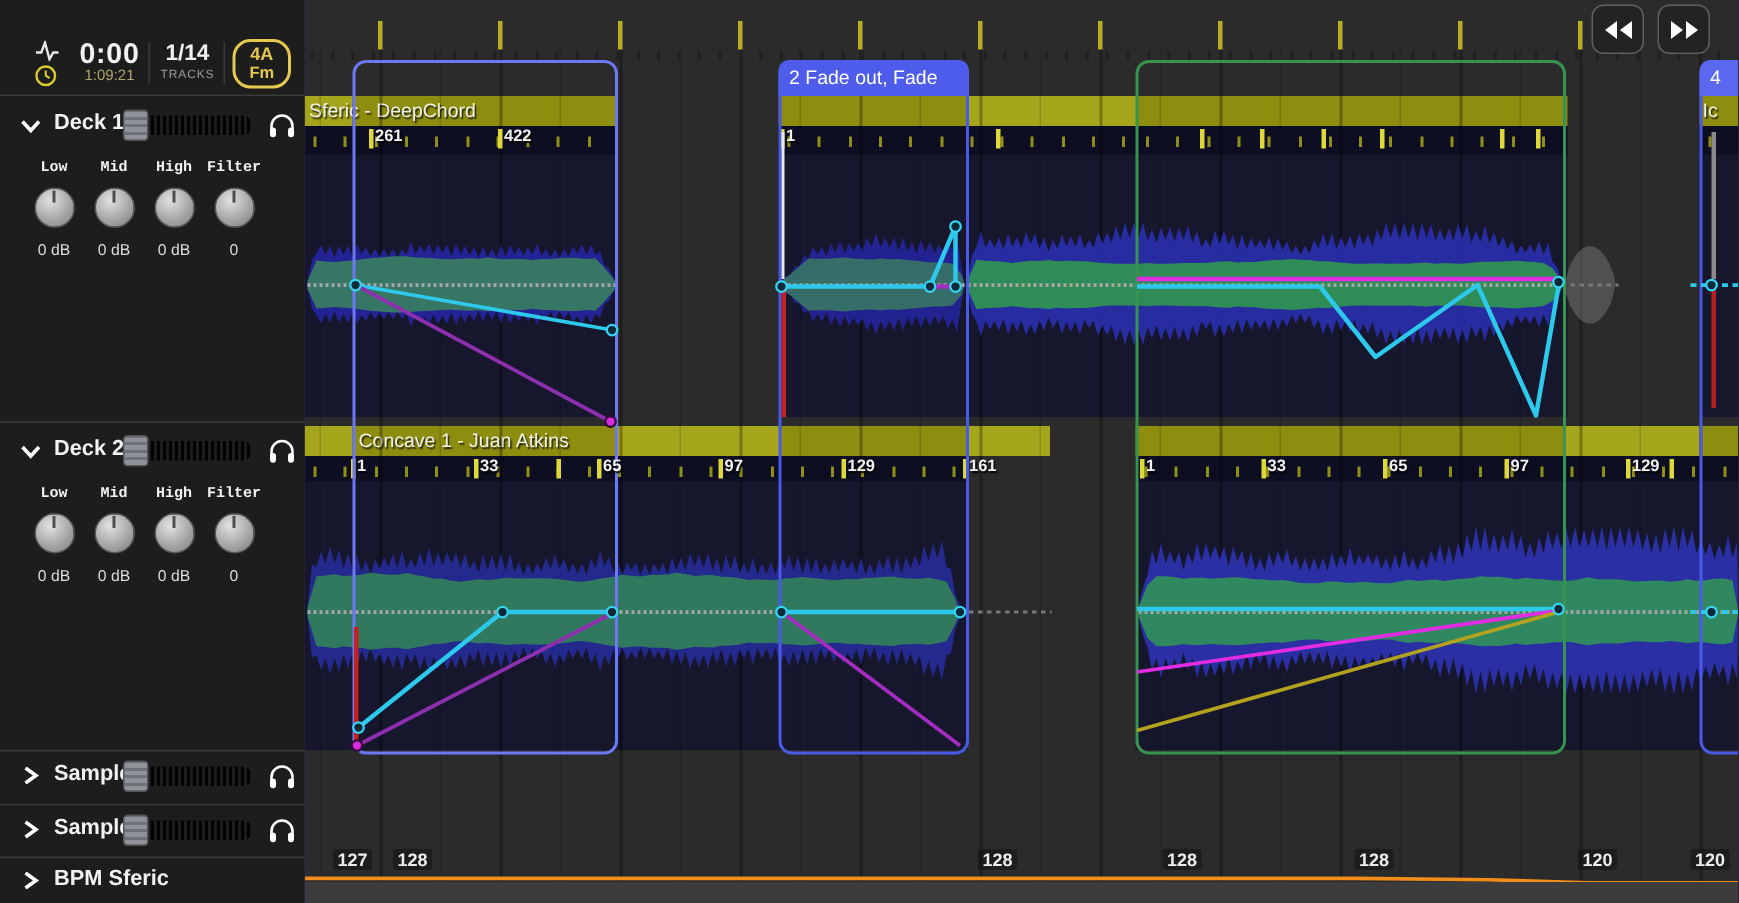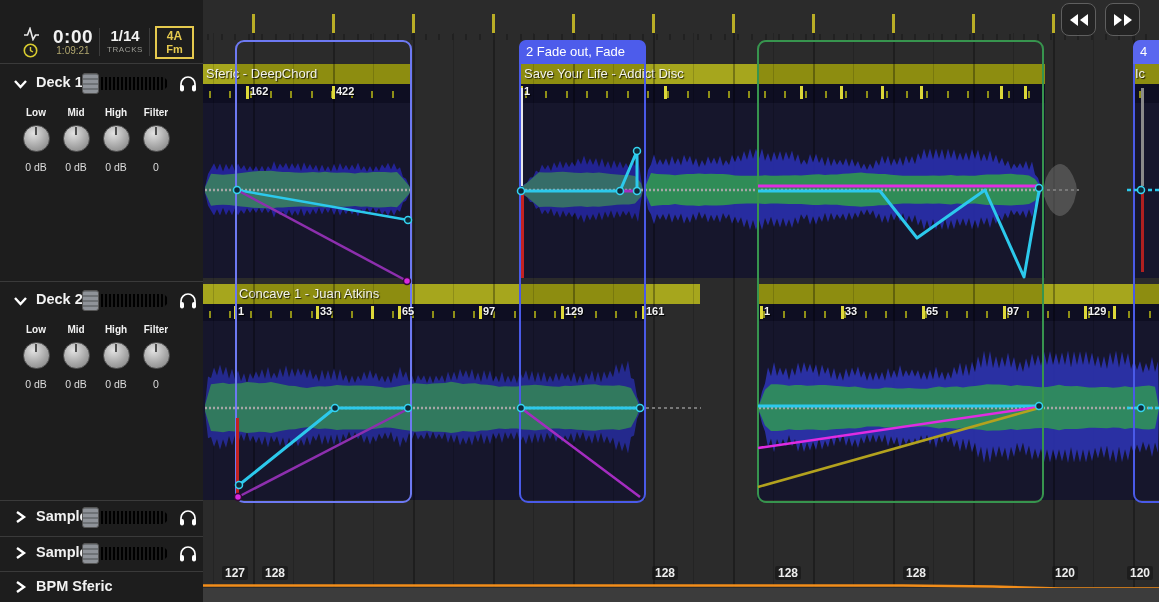--- a/index.html
+++ b/index.html
@@ -14,36 +14,36 @@
   .vsep { position:absolute; width:1px; background:#3c3c3c; }
   #elapsed { position:absolute; left:44px; top:26px; width:58px; text-align:center;
     color:#f2f2f2; font-size:19px; font-weight:bold; letter-spacing:.5px; }
   #total { position:absolute; left:44px; top:45px; width:58px; text-align:center;
     color:#b0a66e; font-size:10px; }
   #trackpos { position:absolute; left:103px; top:27px; width:44px; text-align:center;
     color:#f2f2f2; font-size:15px; font-weight:bold; }
   #trackslbl { position:absolute; left:101px; top:45px; width:48px; text-align:center;
     color:#9d9d96; font-size:8px; letter-spacing:.6px; }
   .key-badge { position:absolute; left:155px; top:26px; width:39px; height:33px;
-    border:2px solid #e5c94e; border-radius:0; color:#e5c94e; text-align:center;
+    border:2px solid #e5c94e; border-radius:12px; color:#e5c94e; text-align:center;
     font-weight:bold; padding-top:2px; }
   .key-badge .k1 { font-size:12px; line-height:13px; }
   .key-badge .k2 { font-size:11px; line-height:12px; }
   .deck-label { color:#f2f2f2; font-size:14.5px; font-weight:bold; }
   .slider { position:absolute; left:85px; width:83px; height:13px; background:#070707;
     border-radius:7px;
     background-image:repeating-linear-gradient(90deg,#000 0 2px,#1c1c1c 2px 4px); }
   .slider .grip { position:absolute; left:-3px; top:-4px; width:17px; height:21px;
     background:#8f9399; border-radius:3px; border:1px solid #555;
     background-image:repeating-linear-gradient(0deg,#8f9399 0 3px,#6e7276 3px 5px); }
   .phones { position:absolute; left:178px; width:20px; height:18px; }
   .chev { position:absolute; left:13px; width:15px; height:12px; }
   .knob-grid { position:absolute; left:16px; width:170px; display:flex; }
   .knob-cell { width:40px; text-align:center; }
-  .knob-lbl { color:#f2f2f2; font-size:10px; font-weight:bold; margin-bottom:7px; }
+  .knob-lbl { color:#f2f2f2; font-size:10px; font-weight:bold; margin-bottom:7px;font-family:Liberation Mono, monospace; }
   .knob { width:27px; height:27px; border-radius:50%; margin:0 auto; position:relative;
     background:radial-gradient(circle at 38% 30%, #e2e2e2, #a8a8a8 55%, #7c7c7c);
     border:1px solid #565656; }
   .knob::after { content:""; position:absolute; left:50%; top:1px; width:2px; height:8px;
     background:#4e4e4e; transform:translateX(-50%); }
   .knob-val { color:#dcdcdc; font-size:10.5px; margin-top:9px; }
 
   
   #timeline { position:absolute; left:203px; top:0; width:956px; height:602px;
     background:#2b2b2b; overflow:hidden; z-index:10; }
@@ -391,21 +391,20 @@
       <div class="rstrip" style="left: 316px; top: 84px; width: 526px; height: 19px;"></div>
       <div class="rstrip" style="left: 930px; top: 84px; width: 26px; height: 19px;"></div>
       <div class="rstrip" style="left: 0px; top: 304px; width: 442px; height: 17px;"></div>
       <div class="rstrip" style="left: 554px; top: 304px; width: 402px; height: 17px;"></div>
       <div class="tbar" style="left: 0px; top: 64px; width: 32px; background: rgb(166, 166, 29);"></div>
       <div class="tbar" style="left: 32px; top: 64px; width: 177px; background: rgb(141, 141, 16);"></div>
       <div class="tbar-text" style="left: 3px; top: 64px;">Sferic - DeepChord</div>
       <div class="tbar" style="left: 316px; top: 64px; width: 126px; background: rgb(141, 141, 16);"></div>
       <div class="tbar" style="left: 442px; top: 64px; width: 113px; background: rgb(166, 166, 29);"></div>
       <div class="tbar" style="left: 555px; top: 64px; width: 287px; background: rgb(141, 141, 16);"></div>
-      <div class="tbar-text" style="left: 321px; top: 64px;">Save Your Life - Addict Disc</div>
       <div class="tbar" style="left: 930px; top: 64px; width: 26px; background: rgb(141, 141, 16);"></div>
       <div class="tbar-text" style="left: 932px; top: 64px;">Ic</div>
       <div class="tbar" style="left: 0px; top: 284px; width: 32px; background: rgb(166, 166, 29);"></div>
       <div class="tbar" style="left: 32px; top: 284px; width: 177px; background: rgb(141, 141, 16);"></div>
       <div class="tbar" style="left: 209px; top: 284px; width: 108px; background: rgb(166, 166, 29);"></div>
       <div class="tbar" style="left: 317px; top: 284px; width: 126px; background: rgb(141, 141, 16);"></div>
       <div class="tbar" style="left: 443px; top: 284px; width: 54px; background: rgb(166, 166, 29);"></div>
       <div class="tbar-text" style="left: 36px; top: 284px;">Concave 1 - Juan Atkins</div>
       <div class="tbar" style="left: 554px; top: 284px; width: 287px; background: rgb(141, 141, 16);"></div>
       <div class="tbar" style="left: 841px; top: 284px; width: 89px; background: rgb(166, 166, 29);"></div>
@@ -441,21 +440,21 @@
       <div class="btick" style="left: 682.8px; top: 91px; width: 2px; height: 7px; background: rgb(143, 143, 24);"></div>
       <div class="btick" style="left: 703.1px; top: 91px; width: 2px; height: 7px; background: rgb(143, 143, 24);"></div>
       <div class="btick" style="left: 723.4px; top: 91px; width: 2px; height: 7px; background: rgb(143, 143, 24);"></div>
       <div class="btick" style="left: 743.7px; top: 91px; width: 2px; height: 7px; background: rgb(143, 143, 24);"></div>
       <div class="btick" style="left: 764px; top: 91px; width: 2px; height: 7px; background: rgb(143, 143, 24);"></div>
       <div class="btick" style="left: 784.3px; top: 91px; width: 2px; height: 7px; background: rgb(143, 143, 24);"></div>
       <div class="btick" style="left: 804.6px; top: 91px; width: 2px; height: 7px; background: rgb(143, 143, 24);"></div>
       <div class="btick" style="left: 824.9px; top: 91px; width: 2px; height: 7px; background: rgb(143, 143, 24);"></div>
       <div class="btick" style="left: 936px; top: 91px; width: 2px; height: 7px; background: rgb(143, 143, 24);"></div>
       <div class="btick" style="left: 43px; top: 86px; width: 3px; height: 13px; background: rgb(222, 216, 58);"></div>
-      <div class="beatnum" style="left: 47px; top: 85px;">162</div>
+      <div class="beatnum" style="left: 47px; top: 85px;">261</div>
       <div class="btick" style="left: 129px; top: 86px; width: 3px; height: 13px; background: rgb(222, 216, 58);"></div>
       <div class="beatnum" style="left: 133px; top: 85px;">422</div>
       <div class="btick" style="left: 317px; top: 86px; width: 3px; height: 13px; background: rgb(222, 216, 58);"></div>
       <div class="beatnum" style="left: 321px; top: 85px;">1</div>
       <div class="btick" style="left: 461px; top: 86px; width: 3px; height: 13px; background: rgb(222, 216, 58);"></div>
       <div class="btick" style="left: 597px; top: 86px; width: 3px; height: 13px; background: rgb(222, 216, 58);"></div>
       <div class="btick" style="left: 637px; top: 86px; width: 3px; height: 13px; background: rgb(222, 216, 58);"></div>
       <div class="btick" style="left: 678px; top: 86px; width: 3px; height: 13px; background: rgb(222, 216, 58);"></div>
       <div class="btick" style="left: 717px; top: 86px; width: 3px; height: 13px; background: rgb(222, 216, 58);"></div>
       <div class="btick" style="left: 797px; top: 86px; width: 3px; height: 13px; background: rgb(222, 216, 58);"></div>

